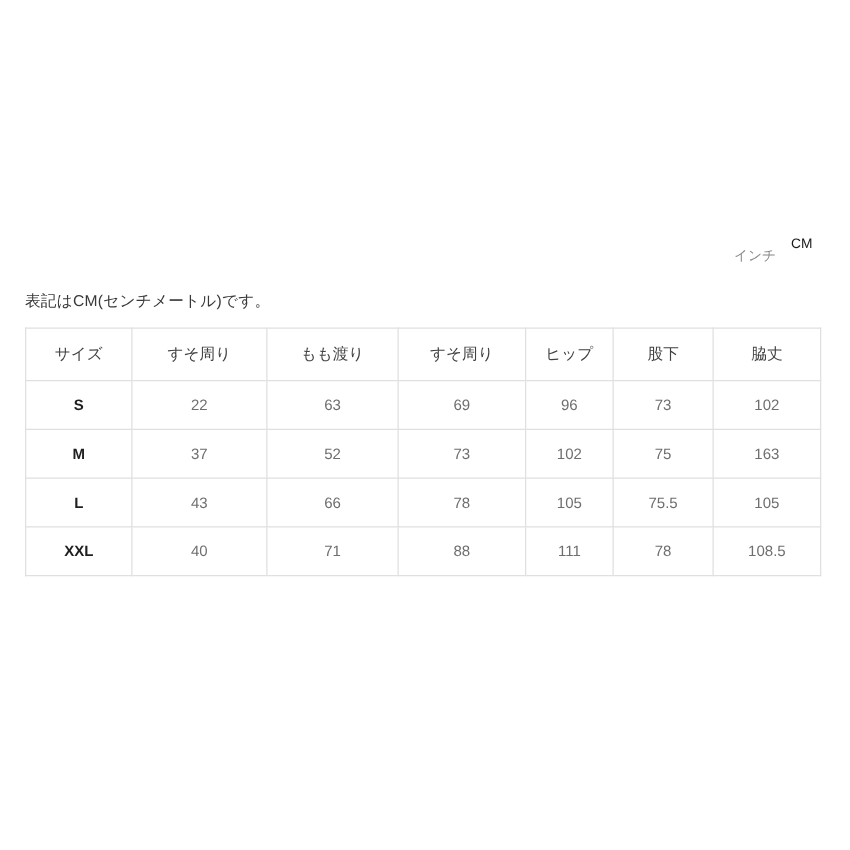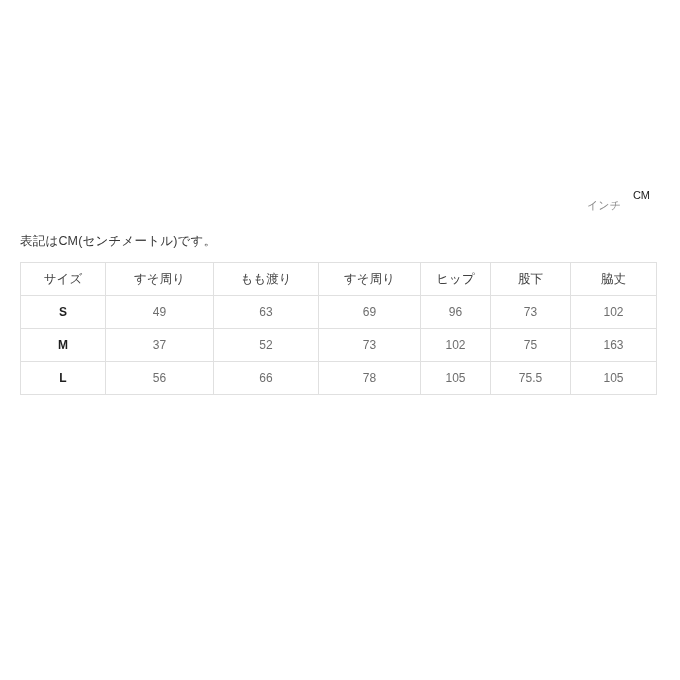--- a/index.html
+++ b/index.html
@@ -28,21 +28,21 @@
 
   
   table.size-chart {
     position: absolute; left: 20px; top: 262px;
     width: 636px; border-collapse: collapse; table-layout: fixed;
     background: #fff;
   }
   table.size-chart th, table.size-chart td {
     border: 1px solid #e0e0e0;
     height: 33px; text-align: center; vertical-align: middle;
-    padding: 0;
+    padding: 12px;
   }
   table.size-chart th {
     font-size: 12.5px; font-weight: 400; color: #414141;
   }
   td.size-cell { font-size: 12px; font-weight: bold; color: #1f1f1f; }
   td.val-cell  { font-size: 12px; font-weight: 400; color: #6e6e6e; }
 
   
   .footnote {
     position: absolute; left: 35px; top: 483px;
@@ -78,42 +78,51 @@
         <th>もも渡り</th>
         <th>すそ周り</th>
         <th>ヒップ</th>
         <th>股下</th>
         <th>脇丈</th>
       </tr>
     </thead>
     <tbody>
       <tr>
         <td class="size-cell">S</td>
-        <td class="val-cell">49</td>
+        <td class="val-cell">22</td>
         <td class="val-cell">63</td>
         <td class="val-cell">69</td>
         <td class="val-cell">96</td>
         <td class="val-cell">73</td>
         <td class="val-cell">102</td>
       </tr>
       <tr>
         <td class="size-cell">M</td>
         <td class="val-cell">37</td>
         <td class="val-cell">52</td>
         <td class="val-cell">73</td>
         <td class="val-cell">102</td>
         <td class="val-cell">75</td>
         <td class="val-cell">163</td>
       </tr>
       <tr>
         <td class="size-cell">L</td>
-        <td class="val-cell">56</td>
+        <td class="val-cell">43</td>
         <td class="val-cell">66</td>
         <td class="val-cell">78</td>
         <td class="val-cell">105</td>
         <td class="val-cell">75.5</td>
         <td class="val-cell">105</td>
+      </tr>
+      <tr>
+        <td class="size-cell">XXL</td>
+        <td class="val-cell">40</td>
+        <td class="val-cell">71</td>
+        <td class="val-cell">88</td>
+        <td class="val-cell">111</td>
+        <td class="val-cell">78</td>
+        <td class="val-cell">108.5</td>
       </tr>
     </tbody>
   </table>
 
 
 </div>
 
 </body></html>

